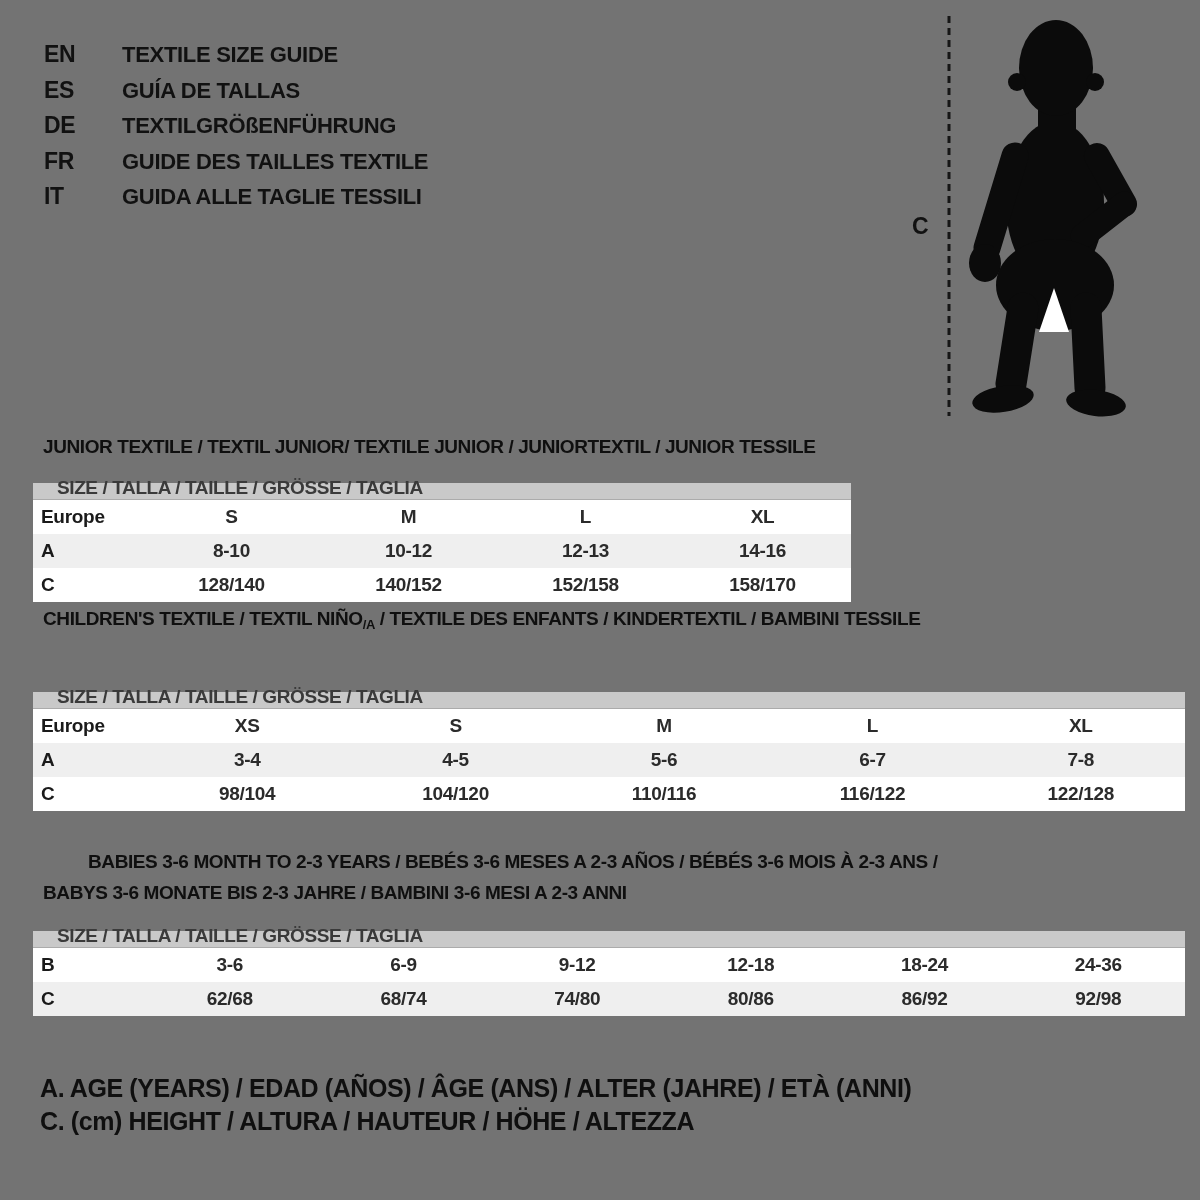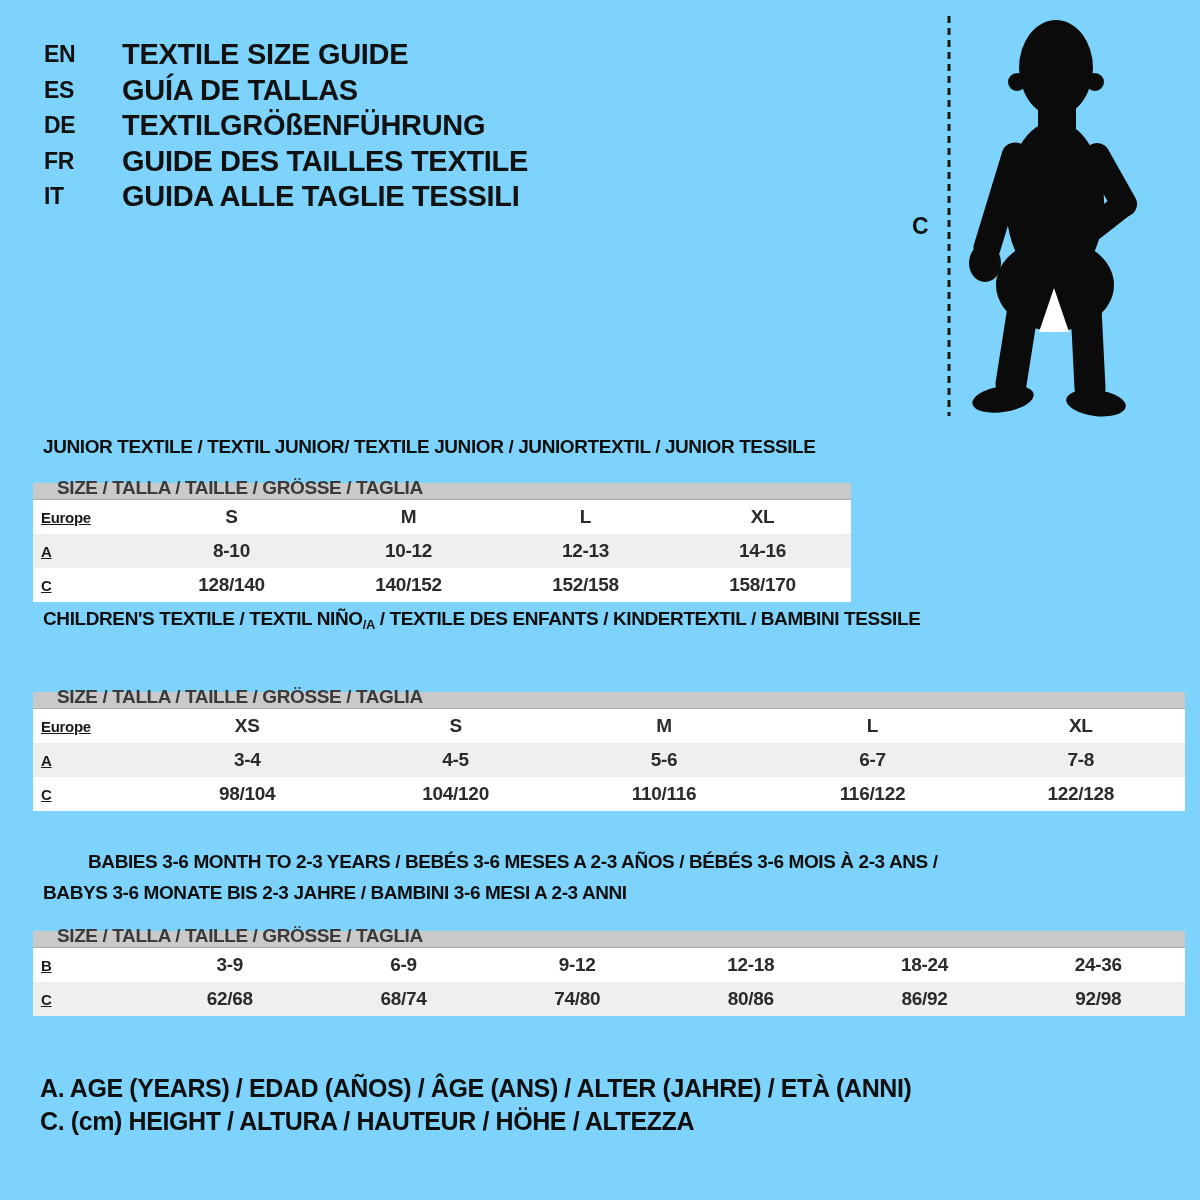--- a/index.html
+++ b/index.html
@@ -6,33 +6,33 @@
     --bar-bg:#c9c9c9;
     --row-shaded:#efefef;
     --text:#1d1d1d;
     --bar-text:#3a3a3a;
   }
   *{margin:0;padding:0;box-sizing:border-box;}
   html,body{background:#fff;}
   .page{
     position:relative;
     width:1200px;height:1200px;
-    background:#7dd3fc;
+    background:#737373;
     font-family:"Liberation Sans",sans-serif;
     color:var(--text);
     overflow:hidden;
   }
   
   .lang-block{position:absolute;left:44px;top:37px;}
   .lang-row{display:flex;line-height:35.5px;}
   .lang-code{
     width:78px;font-size:23px;font-weight:bold;letter-spacing:-0.3px;color:#111;
   }
   .lang-label{
-    font-size:29px;font-weight:bold;letter-spacing:-0.3px;color:#111;white-space:nowrap;text-align:right;
+    font-size:22px;font-weight:bold;letter-spacing:-0.3px;color:#111;white-space:nowrap;text-align:right;
   }
   
   .dash-line{position:absolute;left:946px;top:16px;}
   .c-label{
     position:absolute;left:912px;top:213px;
     font-size:23px;font-weight:bold;color:#111;
   }
   .baby{position:absolute;left:963px;top:8px;}
   
   .sec-title{
@@ -57,21 +57,21 @@
     padding-left:24px;
   }
   .t-bar span{
     font-size:19px;font-weight:bold;letter-spacing:-0.4px;color:var(--bar-text);
     white-space:nowrap;
   }
   .t-row{display:flex;height:34px;align-items:center;background:#fff;}
   .t-row.shaded{background:var(--row-shaded);}
   .t-label{
     width:110px;padding-left:8px;
-    font-size:15px;font-weight:bold;letter-spacing:-0.3px;color:#1a1a1a;text-decoration:underline;
+    font-size:19px;font-weight:bold;letter-spacing:-0.3px;color:#1a1a1a;
   }
   .t-cell{
     flex:1;text-align:center;
     font-size:19px;font-weight:bold;letter-spacing:-0.3px;color:#2b2b2b;
   }
   
   .legend{position:absolute;left:40px;top:1072px;}
   .legend-line{
     font-size:25px;font-weight:bold;letter-spacing:-0.4px;color:#0f0f0f;
     line-height:33px;white-space:nowrap;
@@ -196,21 +196,21 @@
 
   <div class="sec-title title-babies1">BABIES 3-6 MONTH TO 2-3 YEARS / BEBÉS 3-6 MESES A 2-3 AÑOS / BÉBÉS 3-6 MOIS À 2-3 ANS /</div>
   <div class="sec-title title-babies2">BABYS 3-6 MONATE BIS 2-3 JAHRE / BAMBINI 3-6 MESI A 2-3 ANNI</div>
   <div class="table babies">
     <div class="t-bar">
       <span>SIZE / TALLA / TAILLE / GRÖSSE / TAGLIA</span>
     </div>
     <div class="t-body">
         <div class="t-row">
           <div class="t-label">B</div>
-          <div class="t-cell">3-9</div>
+          <div class="t-cell">3-6</div>
           <div class="t-cell">6-9</div>
           <div class="t-cell">9-12</div>
           <div class="t-cell">12-18</div>
           <div class="t-cell">18-24</div>
           <div class="t-cell">24-36</div>
         </div>
         <div class="t-row shaded">
           <div class="t-label">C</div>
           <div class="t-cell">62/68</div>
           <div class="t-cell">68/74</div>

